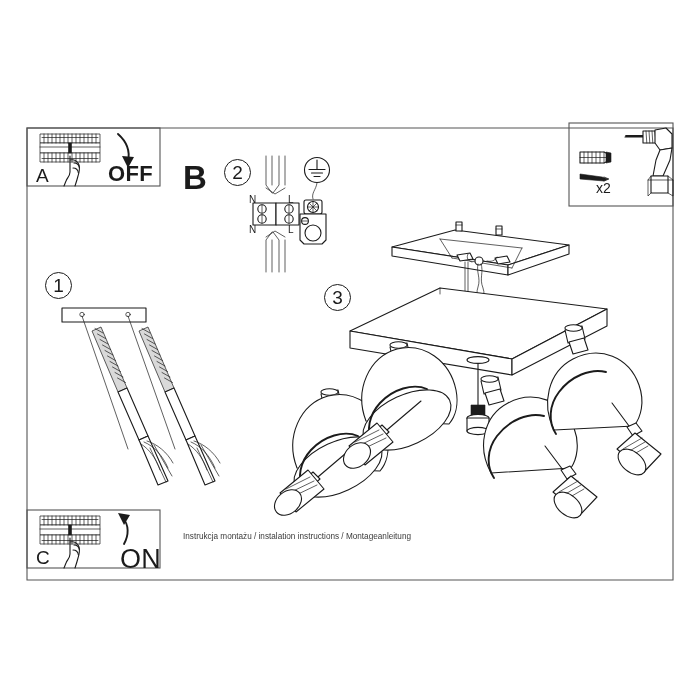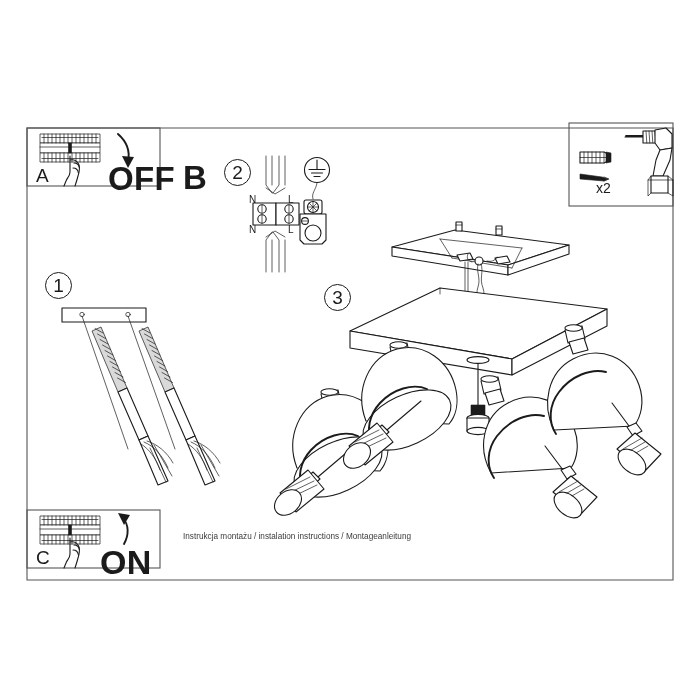--- a/index.html
+++ b/index.html
@@ -22,22 +22,22 @@
   }
   .lbl {
     position: absolute;
     font-family: "Liberation Sans", sans-serif;
     color: #1b1b1b;
     white-space: pre;
     line-height: 1.05;
   }
   #label-A  { left: 36px;  top: 166px; font-size: 19px; }
   #label-C  { left: 36px;  top: 548px; font-size: 19px; }
-  #label-OFF{ left: 108px; top: 162px; font-size: 33px; font-weight: bold; letter-spacing: .3px; text-align: right;}
-  #label-ON { left: 100px; top: 545px; font-size: 34px; font-weight: bold; letter-spacing: .3px;}
+  #label-OFF{ left: 108px; top: 162px; font-size: 22px; font-weight: bold; letter-spacing: .3px; text-align: right;}
+  #label-ON { left: 120px; top: 545px; font-size: 27px; font-weight: normal; letter-spacing: .3px;}
   #label-B  { left: 183px; top: 161px; font-size: 33px; font-weight: bold; }
   #label-x2 { left: 596px; top: 181px; font-size: 14px; }
   #num-1 { left: 45px;  top: 272px; }
   #num-2 { left: 224px; top: 159px; }
   #num-3 { left: 324px; top: 284px; }
   .numcircle {
     position: absolute;
     width: 27px; height: 27px;
     border: 1.6px solid #1b1b1b;
     border-radius: 50%;

